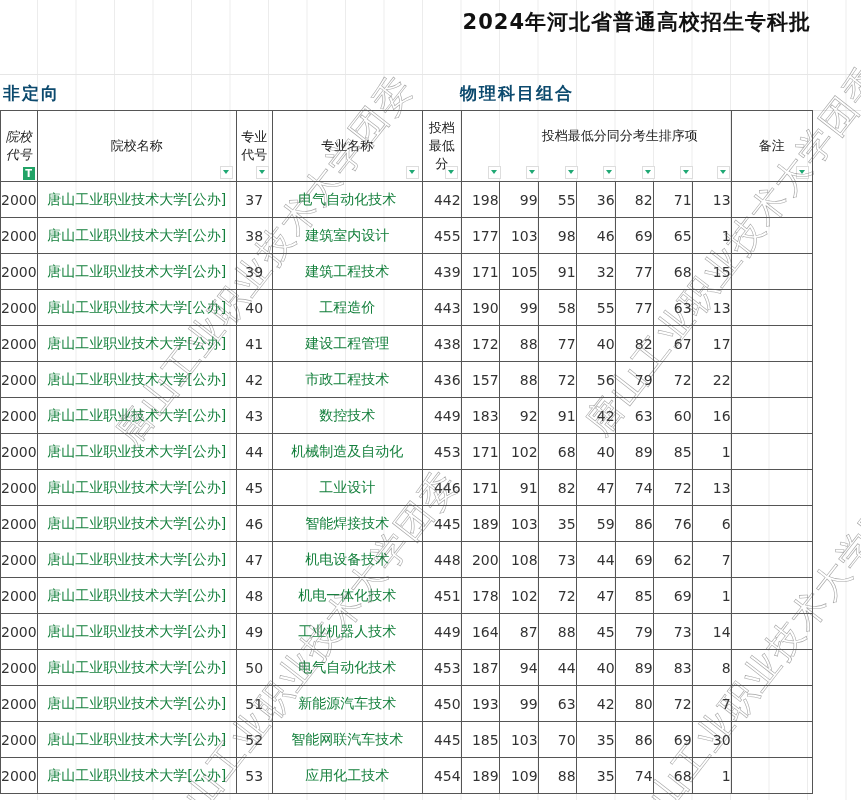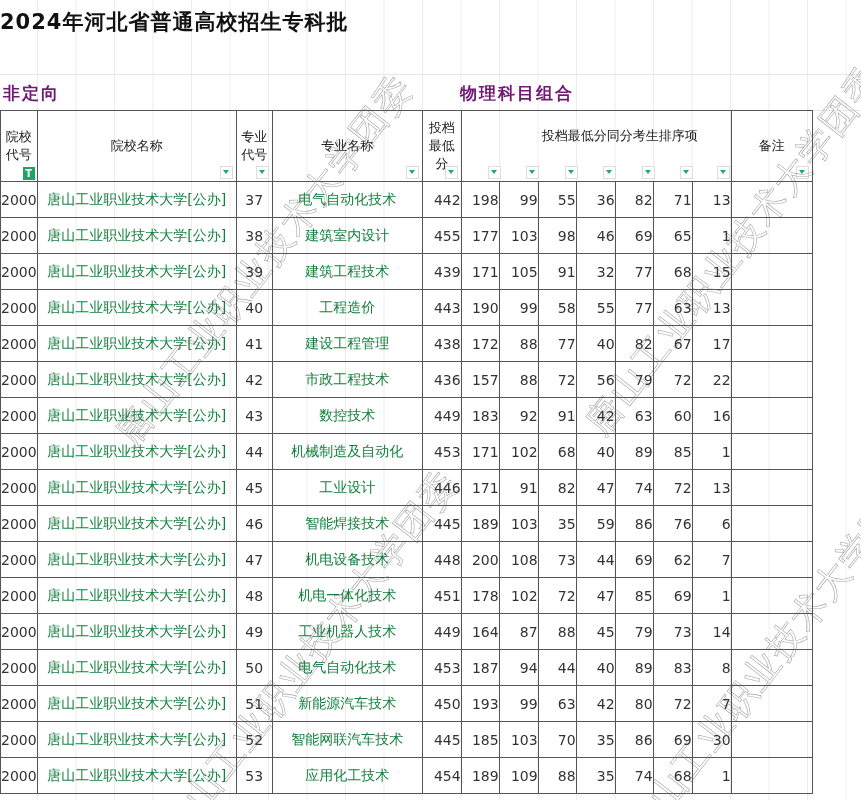--- a/index.html
+++ b/index.html
@@ -4,25 +4,25 @@
 <style>
   html, body { margin:0; padding:0; background:#ffffff; }
   body { width:861px; height:800px; overflow:hidden; position:relative;
          font-family:"DejaVu Sans","Liberation Sans",sans-serif; color:#222; }
   .sheet { position:absolute; left:0; top:0; width:861px; height:800px; }
   
   .bg-grid { position:absolute; left:0; top:0; width:861px; height:800px;
     background-image:
       linear-gradient(to right, #ececec 1px, transparent 1px);
     background-size: 38.5px 100%; background-position: 730px 0; }
-  .title { position:absolute; left:0; width:811px; text-align:left;
+  .title { position:absolute; left:0; width:811px; text-align:right;
            font-weight:bold; font-size:21px; color:#111; letter-spacing:1px; }
   .title.l1 { top:8px; }
   .title.l2 { top:40px; }
-  .subhdr { position:absolute; top:82px; font-weight:bold; font-size:17px; color:#701a75; letter-spacing:2px; }
+  .subhdr { position:absolute; top:82px; font-weight:bold; font-size:17px; color:#0c4a6e; letter-spacing:2px; }
   .hline { position:absolute; height:1px; background:#e6e6e6; }
   table.grid { position:absolute; left:0; top:110px; border-collapse:collapse; table-layout:fixed; }
   table.grid td, table.grid th { border:1.5px solid #555; padding:0; font-size:14px; font-weight:normal;
     height:35px; overflow:hidden; white-space:nowrap; position:relative; }
   table.grid th { height:70px; font-size:13px; color:#222; vertical-align:middle; text-align:center; line-height:18px; }
   td.num { text-align:right; padding-right:4px; color:#333; font-size:14.5px; }
   td.code { text-align:center; color:#333; }
   td.name { text-align:center; padding-left:3px; color:#15803d; }
   td.sid { text-align:left; color:#333; padding-left:2px; }
   .dd { position:absolute; bottom:2px; right:3px; width:11px; height:11px; border:1px solid #ddd; background:#fff; }
@@ -58,21 +58,21 @@
         <col style="width:38px">
       <col style="width:39px">
         <col style="width:38px">
         <col style="width:39px">
         <col style="width:39px">
       <col style="width:81px">
     </colgroup>
     <thead>
       <tr>
         <th>
-          <div style="width:30px;margin:2px auto;white-space:normal;">院校代号</div>
+          <div style="width:30px;margin:2px auto;white-space:normal;font-style:italic;">院校代号</div>
           <span class="filt">T</span>
         </th>
         <th>
           <span>院校名称</span>
           <span class="dd"></span>
         </th>
         <th>
           <div style="width:30px;margin:0 auto;white-space:normal;">专业代号</div>
           <span class="dd"></span>
         </th>

